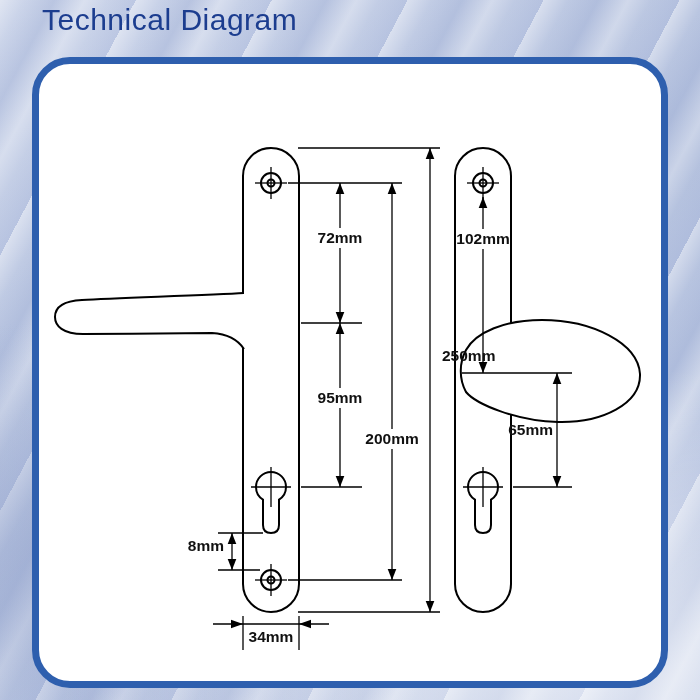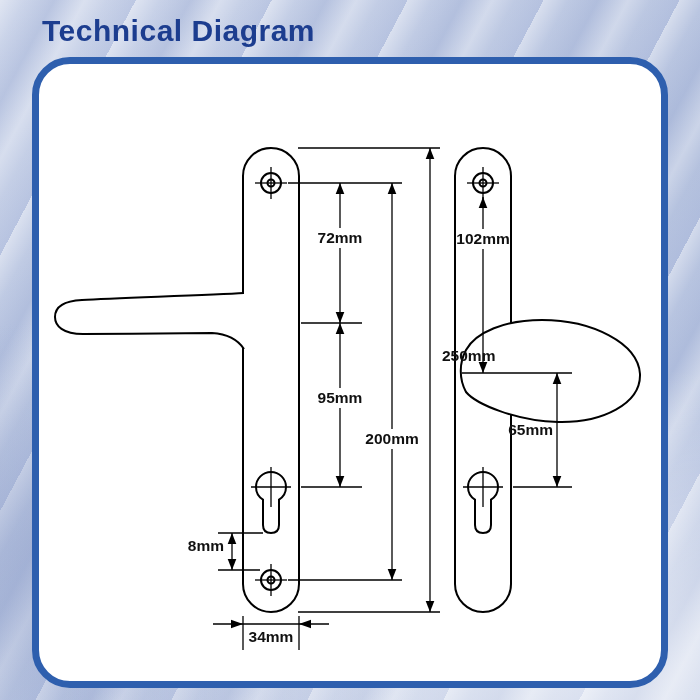--- a/index.html
+++ b/index.html
@@ -10,22 +10,22 @@
     background-image:
       radial-gradient(900px 500px at 85% 95%, rgba(255,255,255,.55), rgba(255,255,255,0) 60%),
       radial-gradient(700px 400px at 10% 80%, rgba(150,165,205,.45), rgba(150,165,205,0) 60%),
       repeating-linear-gradient(118deg,
         rgba(255,255,255,.40) 0px, rgba(255,255,255,0) 22px,
         rgba(154,170,210,.35) 48px, rgba(255,255,255,.30) 75px,
         rgba(255,255,255,0) 95px, rgba(160,175,215,.30) 120px),
       linear-gradient(150deg,#ccd5ea 0%, #b4c1de 50%, #c2cde6 100%);
   }
   .page-title {
-    position:absolute; left:42px; top:14px; margin:0;
-    font-size:30px; font-weight:700; letter-spacing:.5px;
+    position:absolute; left:42px; top:3px; margin:0;
+    font-size:30px; font-weight:400; letter-spacing:.5px;
     color:#1c3d8f;
   }
   .panel {
     position:absolute; left:32px; top:57px; width:636px; height:631px;
     box-sizing:border-box; background:#ffffff;
     border:7px solid #2e5fae; border-radius:38px;
   }
   svg.diagram { position:absolute; left:0; top:0; width:700px; height:700px; }
   text { user-select:none; }
 </style>

